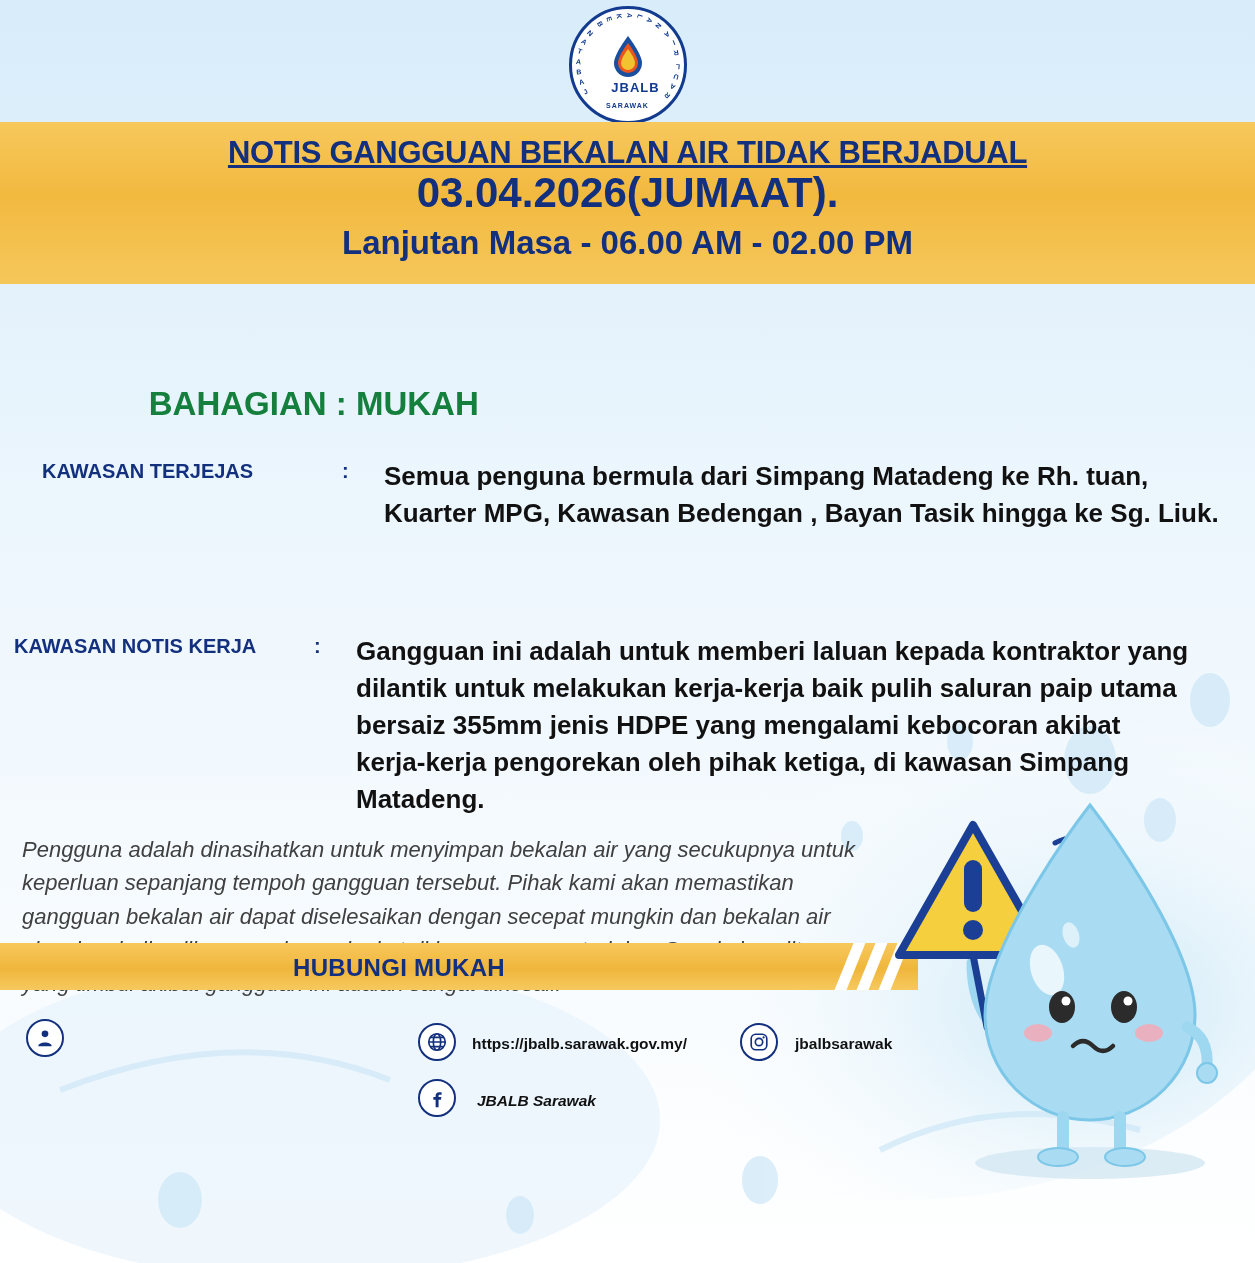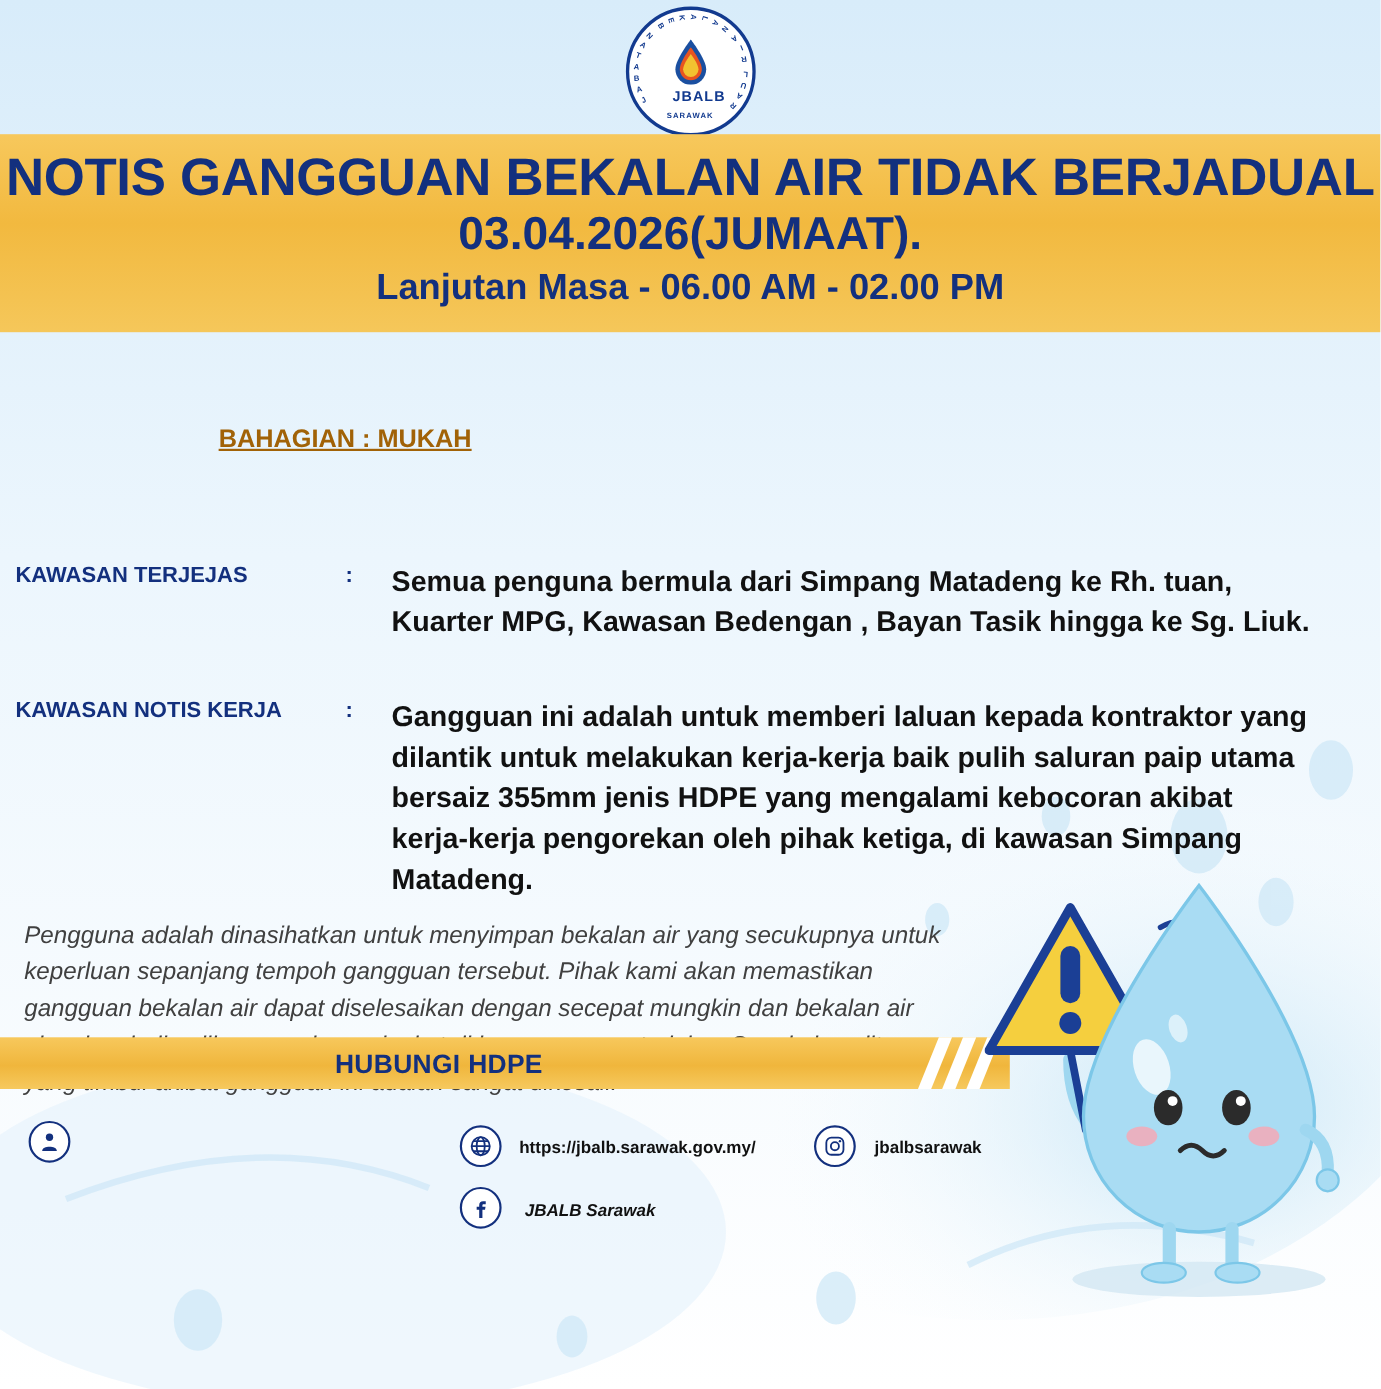--- a/index.html
+++ b/index.html
@@ -99,25 +99,26 @@
     position: absolute;
     top: 122px;
     left: 0;
     width: 1255px;
     background: linear-gradient(180deg, #f7c85c 0%, #f2b93f 45%, #f5c75a 100%);
     padding: 14px 0 18px 0;
     box-sizing: border-box;
     text-align: center;
   }
   .title-line1 {
-    font-size: 48px;
+    font-size: 31px;
     font-weight: bold;
     color: #13307e;
     line-height: 1.08;
     letter-spacing: -0.3px;
+    text-decoration: underline;
   }
   .title-line2 {
     font-size: 42px;
     font-weight: bold;
     color: #13307e;
     line-height: 1.15;
   }
   .title-line3 {
     font-size: 33px;
     font-weight: bold;
@@ -130,24 +131,23 @@
   .region-row {
     position: absolute;
     top: 385px;
     left: 0;
     width: 1255px;
     display: flex;
   }
   .region-left {
     width: 50%;
     text-align: center;
-    font-size: 23px;
-    font-weight: bold;
-    color: #a16207;
-    text-decoration: underline;
+    font-size: 33px;
+    font-weight: bold;
+    color: #15803d;
   }
   .region-right {
     width: 50%;
     text-align: center;
     font-size: 27px;
     font-weight: bold;
     color: #13307e;
   }
 
   
@@ -172,21 +172,21 @@
     color: #13307e;
     padding-top: 2px;
   }
   .detail-value {
     flex: 1;
     font-size: 26px;
     font-weight: bold;
     color: #111111;
     line-height: 1.42;
   }
-  #row-area { top: 510px; }
+  #row-area { top: 458px; margin-left: 28px; }
   #row-desc { top: 633px; }
 
   
   .advisory {
     position: absolute;
     top: 833px;
     left: 22px;
     width: 850px;
     font-size: 22px;
     font-style: italic;
@@ -368,21 +368,21 @@
 
   <div class="detail" id="row-desc">
     <div class="detail-label">KAWASAN NOTIS KERJA</div>
     <div class="detail-colon">:</div>
     <div class="detail-value">Gangguan ini adalah untuk memberi laluan kepada kontraktor yang dilantik untuk melakukan kerja-kerja baik pulih saluran paip utama bersaiz 355mm jenis HDPE yang mengalami kebocoran akibat kerja-kerja pengorekan oleh pihak ketiga, di kawasan Simpang Matadeng.</div>
   </div>
 
   <div class="advisory">Pengguna adalah dinasihatkan untuk menyimpan bekalan air yang secukupnya untuk keperluan sepanjang tempoh gangguan tersebut. Pihak kami akan memastikan gangguan bekalan air dapat diselesaikan dengan secepat mungkin dan bekalan air akan kembali pulih secara berperingkat di kawasan yang terjejas. Segala kesulitan yang timbul akibat gangguan ini adalah sangat dikesali.</div>
 
   <div class="contact-band">
-    <div class="label">HUBUNGI HDPE</div>
+    <div class="label">HUBUNGI MUKAH</div>
     <div class="slash s1"></div>
     <div class="slash s2"></div>
     <div class="slash s3"></div>
   </div>
 
   <div class="contacts">
 
     <div class="cicon" id="call-icon">
       <svg width="20" height="20" viewBox="0 0 24 24" fill="#13307e">
         <circle cx="12" cy="7" r="4"></circle>

